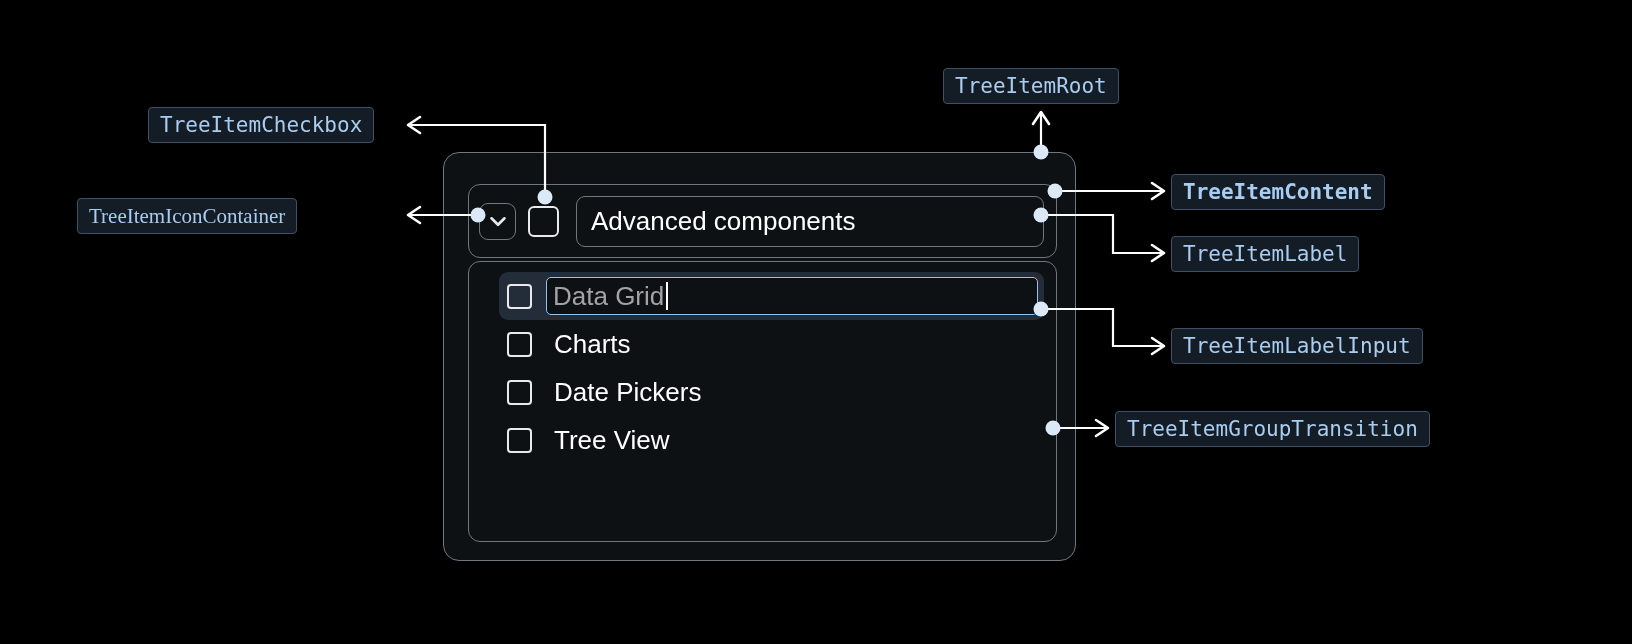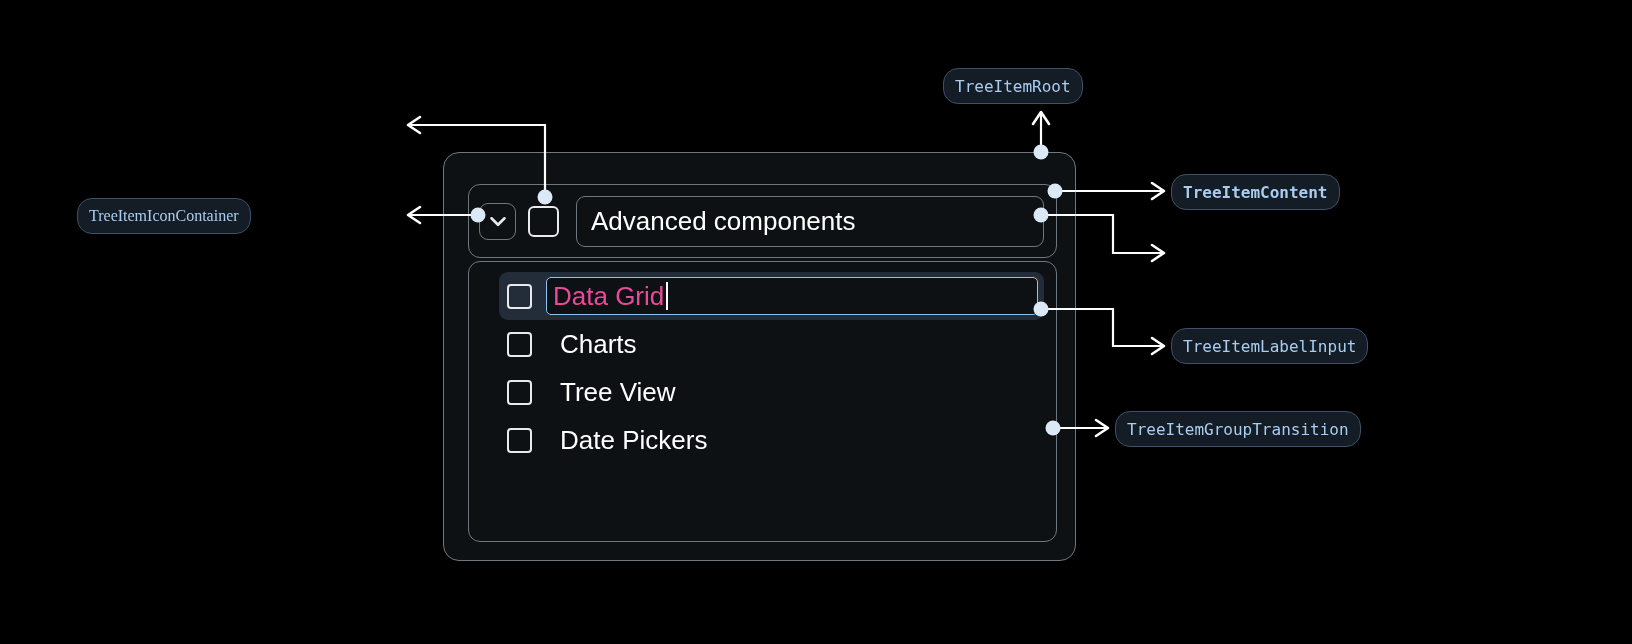--- a/index.html
+++ b/index.html
@@ -24,24 +24,24 @@
 
   
   .badge {
     position: absolute;
     box-sizing: border-box;
     display: flex;
     align-items: center;
     justify-content: center;
     background: #141c26;
     border: 1.5px solid #3f5169;
-    border-radius: 15px;
+    border-radius: 4px;
     color: #a9cdf0;
     font-family: "DejaVu Sans Mono", "Liberation Mono", monospace;
-    font-size: 16px;
+    font-size: 21px;
     letter-spacing: 0px;
     padding: 0 11px;
     height: 36px;
     white-space: nowrap;
   }
 
   
   .tree-root {
     position: absolute;
     left: 443px;
@@ -137,41 +137,41 @@
   }
   .item-checkbox {
     width: 25px;
     height: 25px;
     box-sizing: border-box;
     border: 2.5px solid #e8eaec;
     border-radius: 4px;
     flex: 0 0 auto;
   }
   .item-text {
-    margin-left: 28px;
+    margin-left: 22px;
     color: #ffffff;
     font-size: 26px;
     line-height: 1;
   }
   .item-input {
     margin-left: 14px;
     flex: 1 1 auto;
     height: 38px;
     box-sizing: border-box;
     background: #0e1114;
     border: 1.5px solid #8fc3ef;
     border-radius: 5px;
     display: flex;
     align-items: center;
     padding-left: 6px;
     margin-right: 6px;
     position: relative;
   }
   .item-input .val {
-    color: #ec4899;
+    color: #a3a3a3;
     font-size: 26px;
     line-height: 1;
   }
   .caret {
     display: inline-block;
     width: 2px;
     height: 28px;
     background: #ffffff;
     margin-left: 2px;
     vertical-align: middle;
@@ -185,33 +185,39 @@
     width: 1632px;
     height: 644px;
     pointer-events: none;
   }
 </style>
 </head>
 <body>
 
 <div id="stage">
 
+  <div class="badge" style="left:148px; top:107px;">
+    <span>TreeItemCheckbox</span>
+  </div>
 
   <div class="badge" style="left:77px; top:198px;font-family:Liberation Serif, serif;">
     <span>TreeItemIconContainer</span>
   </div>
 
   <div class="badge" style="left:943px; top:68px;">
     <span>TreeItemRoot</span>
   </div>
 
   <div class="badge" style="left:1171px; top:174px;font-weight:bold;">
     <span>TreeItemContent</span>
   </div>
 
+  <div class="badge" style="left:1171px; top:236px;">
+    <span>TreeItemLabel</span>
+  </div>
 
   <div class="badge" style="left:1115px; top:411px;">
     <span>TreeItemGroupTransition</span>
   </div>
 
   <div class="badge" style="left:1171px; top:328px;">
     <span>TreeItemLabelInput</span>
   </div>
 
   <div class="tree-root">
@@ -241,26 +247,26 @@
         </div>
       </div>
 
       <div class="tree-item">
         <div class="item-checkbox"></div>
         <span class="item-text">Charts</span>
       </div>
 
       <div class="tree-item">
         <div class="item-checkbox"></div>
-        <span class="item-text">Tree View</span>
+        <span class="item-text">Date Pickers</span>
       </div>
 
       <div class="tree-item">
         <div class="item-checkbox"></div>
-        <span class="item-text">Date Pickers</span>
+        <span class="item-text">Tree View</span>
       </div>
 
     </div>
   </div>
 
   <svg id="wires" viewBox="0 0 1632 644">
     <defs>
       <g id="arrowR">
         <path d="M-12,-8 L0,0 L-12,8" fill="none" stroke="#ffffff" stroke-width="2.6" stroke-linecap="round" stroke-linejoin="round"></path>
       </g>

